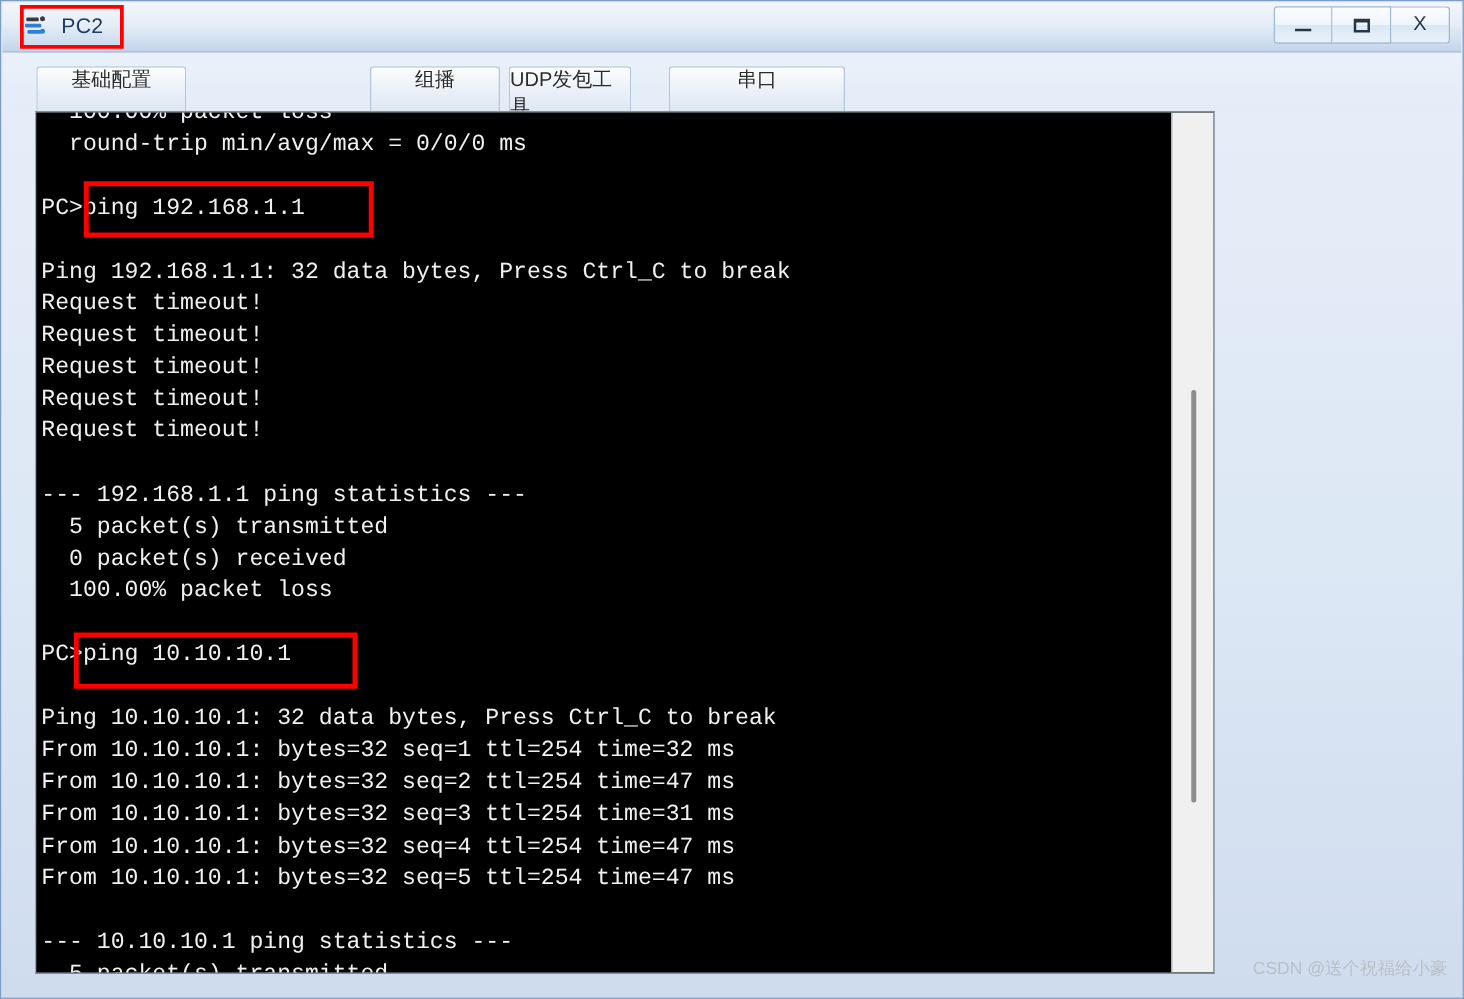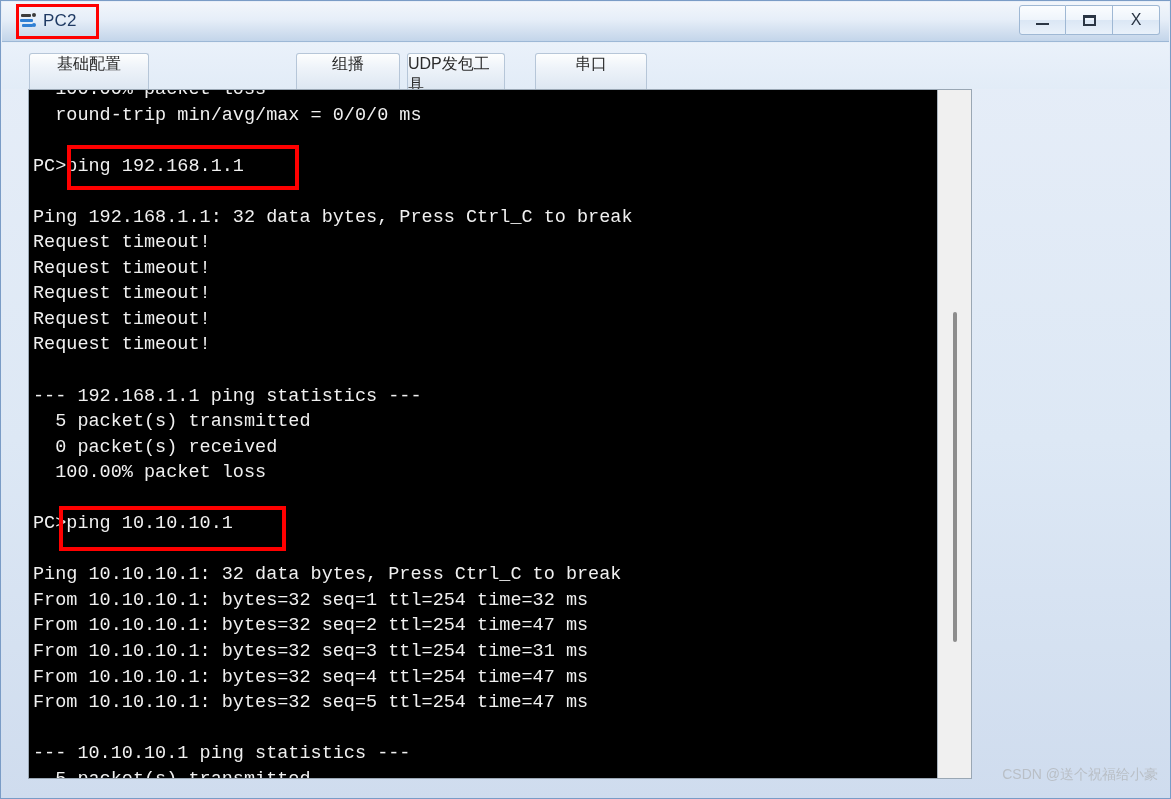--- a/index.html
+++ b/index.html
@@ -36,21 +36,21 @@
     border-bottom: 1px solid #9db8d6;
     box-sizing: border-box;
   }
   #title-left {
     position: absolute;
     left: 17px;
     top: 5px;
     height: 28px;
     display: flex;
     align-items: center;
-    gap: 6px;
+    gap: 12px;
   }
   .win-icon {
     width: 18px;
     height: 18px;
     position: relative;
     display: inline-block;
   }
   .win-icon .bar {
     position: absolute;
     height: 3px;
@@ -276,21 +276,21 @@
     </div>
     <div class="tab active" id="tab-1" style="left: 153px; width: 120px; margin-top: 36px;">
       <span>命令行</span>
     </div>
     <div class="tab" id="tab-2" style="left: 294px; width: 104px;">
       <span>组播</span>
     </div>
     <div class="tab" id="tab-3" style="left: 405px; width: 98px;">
       <span>UDP发包工具</span>
     </div>
-    <div class="tab" id="tab-4" style="left: 533px; width: 112px;">
+    <div class="tab" id="tab-4" style="left: 533px; width: 141px;">
       <span>串口</span>
     </div>
   </div>
 
   <div id="terminal-frame">
     <div id="terminal-output">  100.00% packet loss
   round-trip min/avg/max = 0/0/0 ms
 
 PC&gt;ping 192.168.1.1
 

